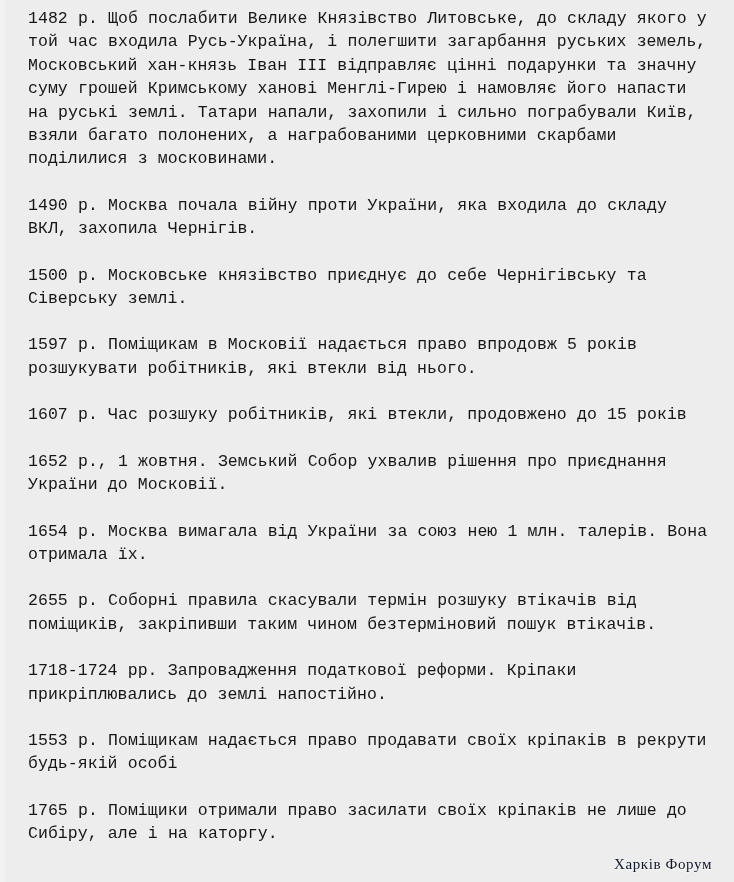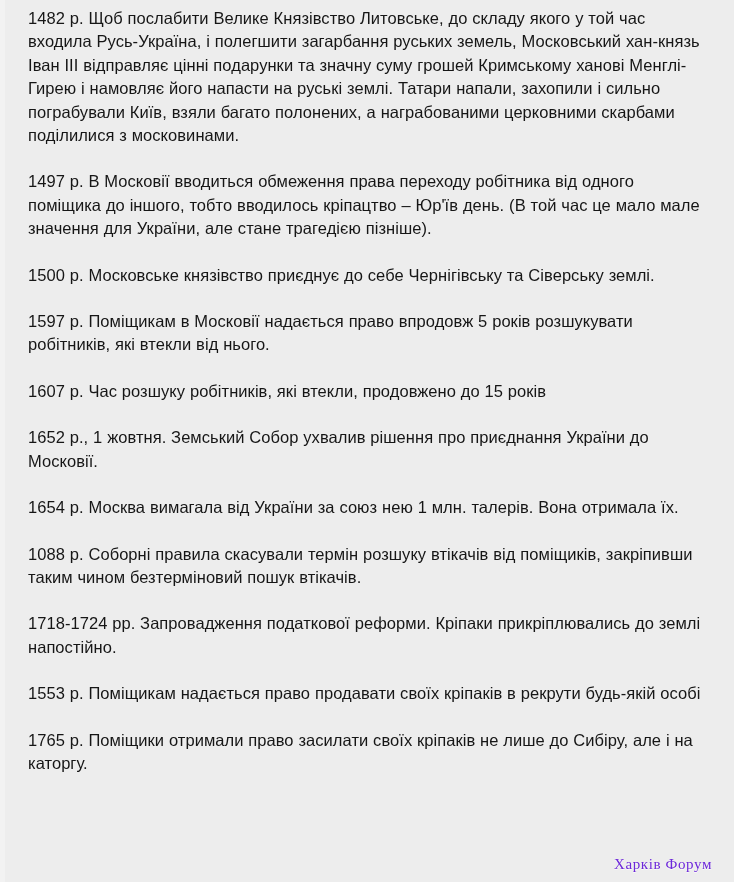--- a/index.html
+++ b/index.html
@@ -46,57 +46,58 @@
 
   .entry {
     margin: 0 0 23px 0;
     padding: 0;
     font-size: 16.5px;
     line-height: 23.4px;
     color: #161616;
     text-align: left;
     letter-spacing: 0.05px;
     word-spacing: 0.2px;
+    font-family: Liberation Mono, monospace;
     -webkit-font-smoothing: antialiased;
   }
 
   .entry:last-child {
     margin-bottom: 0;
   }
 
   #watermark {
     position: absolute;
     right: 22px;
     bottom: 9px;
     font-family: "Liberation Serif", "DejaVu Serif", serif;
     font-size: 15px;
     line-height: 17px;
-    color: #6d28d9;
+    color: #0f172a;
     letter-spacing: 0.6px;
     white-space: nowrap;
     text-shadow: 0 1px 0 #fafafa;
     user-select: none;
   }
 </style>
 </head>
 <body>
 
 <div id="document-page">
 
   <div id="left-edge-strip"></div>
 
   <ul id="entry-list">
     <li class="entry">1482 р. Щоб послабити Велике Князівство Литовське, до складу якого у той час входила Русь-Україна, і полегшити загарбання руських земель, Московський хан-князь Іван III відправляє цінні подарунки та значну суму грошей Кримському ханові Менглі-Гирею і намовляє його напасти на руські землі. Татари напали, захопили і сильно пограбували Київ, взяли багато полонених, а награбованими церковними скарбами поділилися з московинами.</li>
-    <li class="entry">1497 р. В Московії вводиться обмеження права переходу робітника від одного поміщика до іншого, тобто вводилось кріпацтво – Юр'їв день. (В той час це мало мале значення для України, але стане трагедією пізніше).</li>
+    <li class="entry">1490 р. Москва почала війну проти України, яка входила до складу ВКЛ, захопила Чернігів.</li>
     <li class="entry">1500 р. Московське князівство приєднує до себе Чернігівську та Сіверську землі.</li>
     <li class="entry">1597 р. Поміщикам в Московії надається право впродовж 5 років розшукувати робітників, які втекли від нього.</li>
     <li class="entry">1607 р. Час розшуку робітників, які втекли, продовжено до 15 років</li>
     <li class="entry">1652 р., 1 жовтня. Земський Собор ухвалив рішення про приєднання України до Московії.</li>
     <li class="entry">1654 р. Москва вимагала від України за союз нею 1 млн. талерів. Вона отримала їх.</li>
-    <li class="entry">1088 р. Соборні правила скасували термін розшуку втікачів від поміщиків, закріпивши таким чином безтерміновий пошук втікачів.</li>
+    <li class="entry">2655 р. Соборні правила скасували термін розшуку втікачів від поміщиків, закріпивши таким чином безтерміновий пошук втікачів.</li>
     <li class="entry">1718-1724 рр. Запровадження податкової реформи. Кріпаки прикріплювались до землі напостійно.</li>
     <li class="entry">1553 р. Поміщикам надається право продавати своїх кріпаків в рекрути будь-якій особі</li>
     <li class="entry">1765 р. Поміщики отримали право засилати своїх кріпаків не лише до Сибіру, але і на каторгу.</li>
   </ul>
 
   <div id="watermark">Харків Форум</div>
 
 </div>
 
 </body></html>

